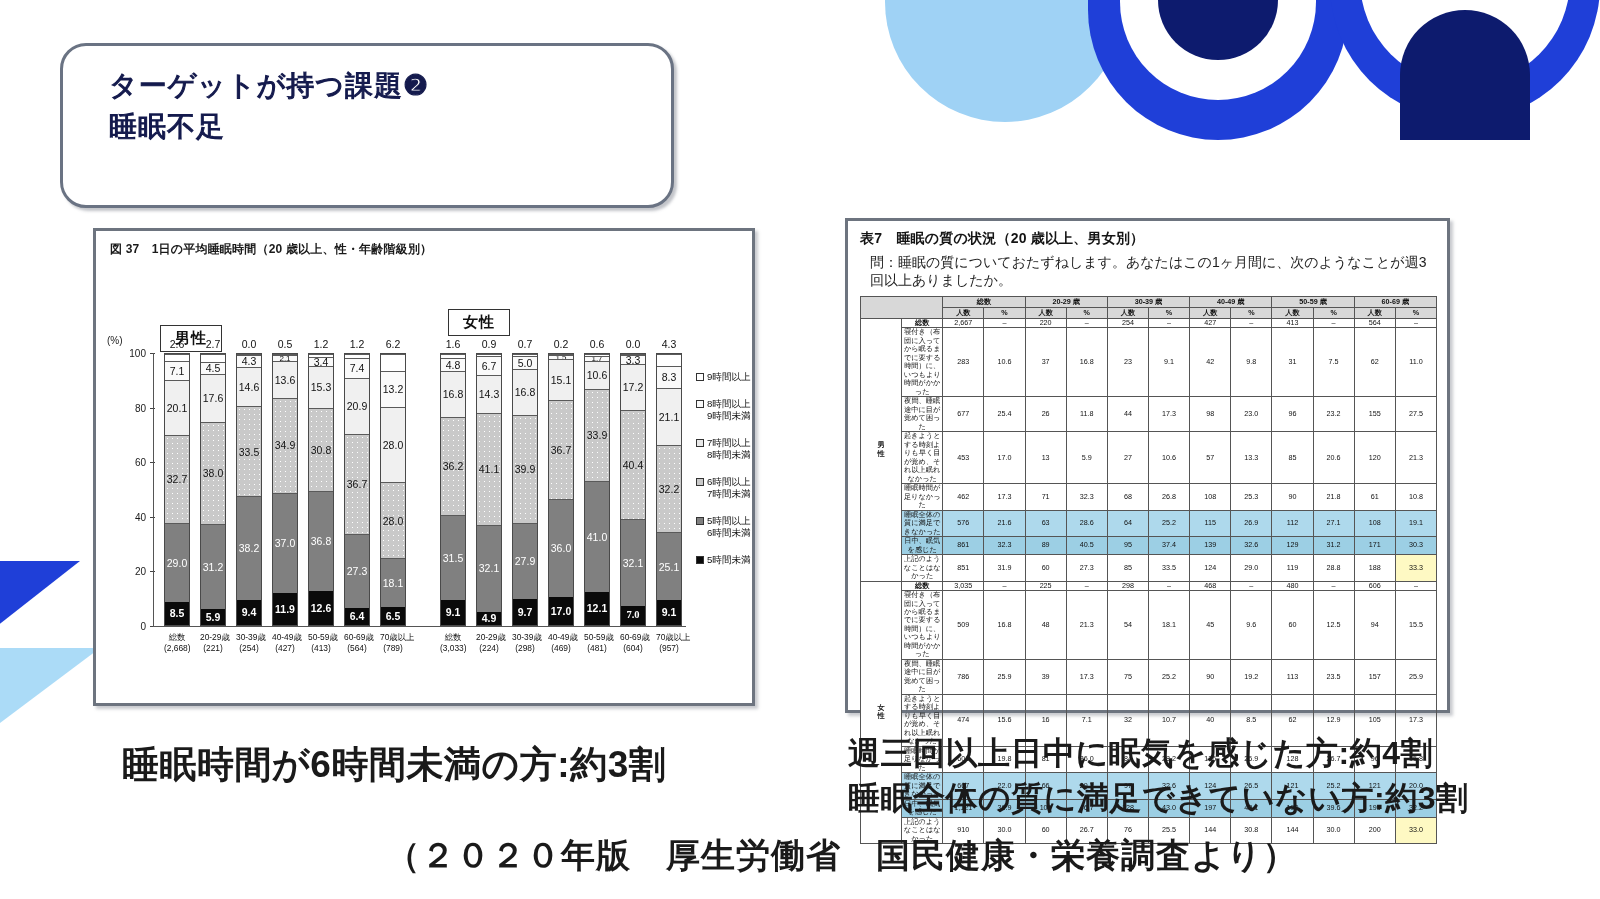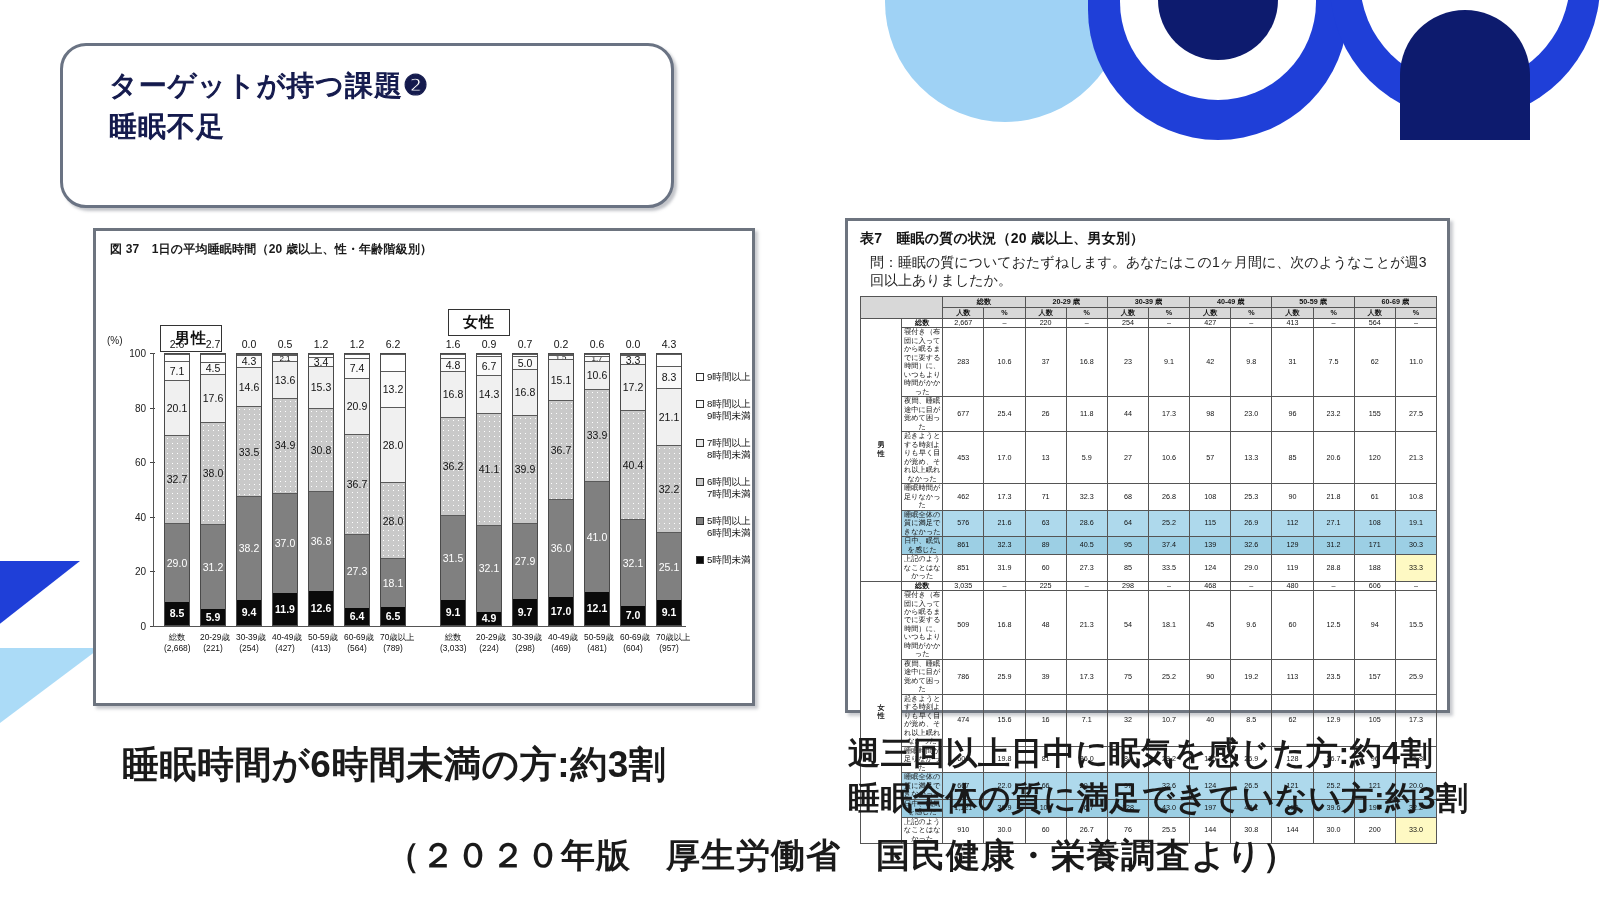--- a/index.html
+++ b/index.html
@@ -490,21 +490,21 @@
               <div class="seg s4" style="height: 1.7%;">
                 <span class="v" style="font-size: 8px;">1.7</span>
               </div>
               <div class="seg s5" style="height: 0.6%;"></div>
             </div>
             <div class="xlab" style="top: 279px;"><span>50-59歳</span><br><span>(481)</span></div>
           </div>
           <div class="group" style="left: 494px; width: 26px;">
             <div class="toplabel" style="top: -15px;">0.0</div>
             <div class="bar">
-              <div class="seg s0" style="height: 7%;">
+              <div class="seg s0" style="height: 7%; font-family: Liberation Serif, serif;">
                 <span class="v">7.0</span>
               </div>
               <div class="seg s1" style="height: 32.1%;">
                 <span class="v">32.1</span>
               </div>
               <div class="seg s2" style="height: 40.4%;">
                 <span class="v">40.4</span>
               </div>
               <div class="seg s3" style="height: 17.2%;">
                 <span class="v">17.2</span>

